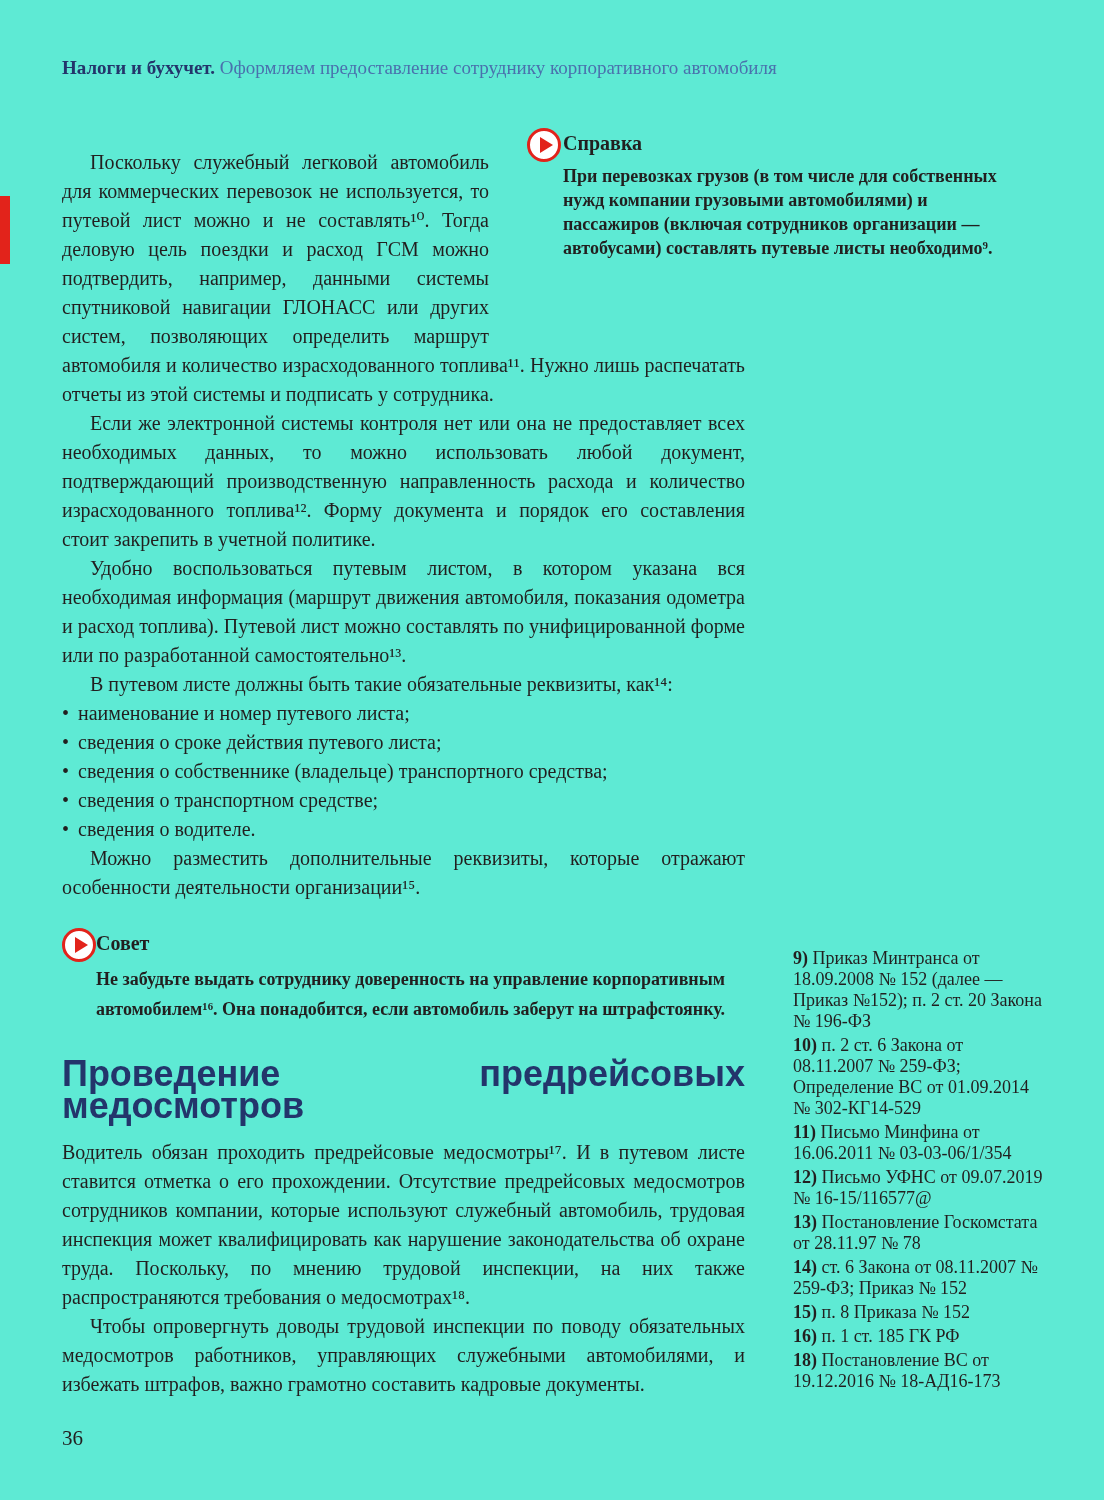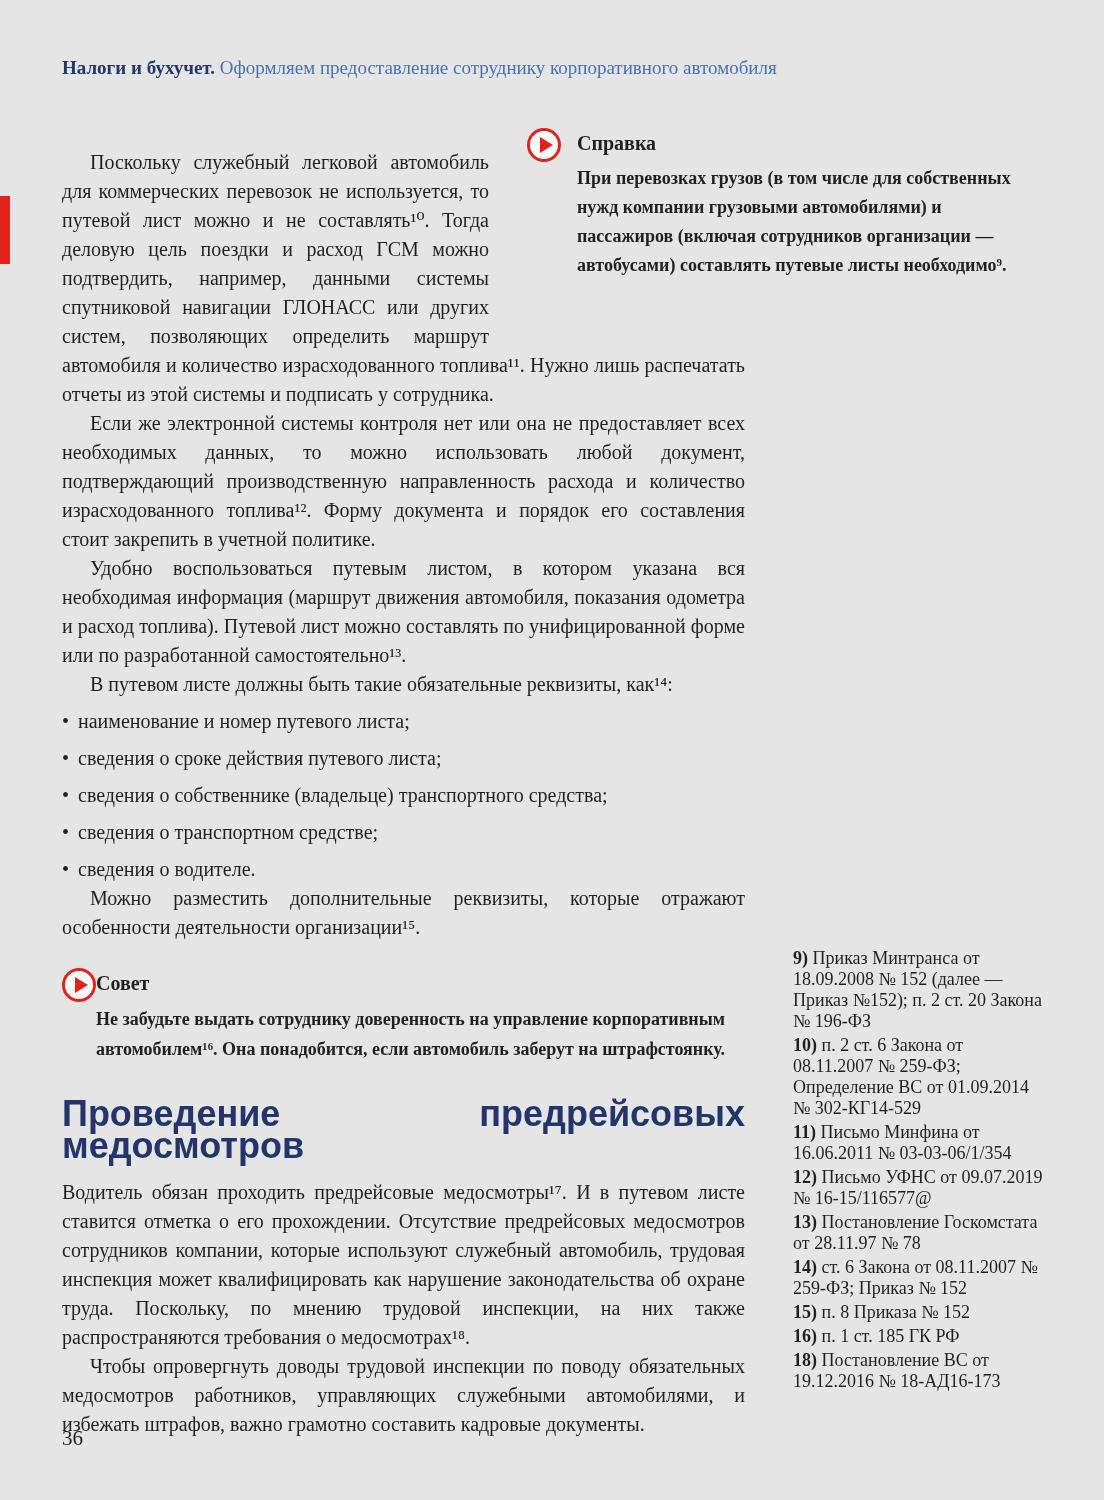--- a/index.html
+++ b/index.html
@@ -9,72 +9,72 @@
     --ink:#221f1f;
   }
   *{box-sizing:border-box;}
   html,body{margin:0;padding:0;}
   body{
     width:1104px;height:1500px;background:#ffffff;
     font-family:"Liberation Serif","DejaVu Serif",serif;
     color:var(--ink);
     position:relative;overflow:hidden;
   }
-  .page{position:relative;width:1104px;height:1500px;background:#e5e5e5;}
+  .page{position:relative;width:1104px;height:1500px;background:#5eead4;}
 
   
   .header{
     position:absolute;left:62px;top:56px;width:990px;
     font-size:19px;line-height:24px;
   }
   .rubric{font-weight:bold;color:var(--navy);}
   .header-title{color:var(--titleblue);}
 
   
   .edge-bar{
     position:absolute;left:0;top:196px;width:10px;height:68px;
     background:var(--red);
   }
 
   
   .spravka{
     position:absolute;left:527px;top:126px;width:487px;
-    display:flex;gap:16px;align-items:flex-start;
+    display:flex;gap:2px;align-items:flex-start;
   }
   .play-icon{
     width:34px;height:34px;border-radius:50%;
     border:3px solid var(--red);
     display:flex;align-items:center;justify-content:center;
     flex:none;margin-top:2px;background:#fff;
   }
   .play-icon .tri{
     width:0;height:0;
     border-left:13px solid var(--red);
     border-top:8px solid transparent;
     border-bottom:8px solid transparent;
     margin-left:4px;
   }
   .callout-title{
     font-weight:bold;font-size:20px;line-height:26px;color:var(--ink);
     margin:4px 0 8px 0;
   }
   .callout-body{
-    margin:0;font-weight:bold;font-size:18px;line-height:29px;
+    margin:0;font-weight:bold;font-size:18px;line-height:24px;
     text-align:left;
   }
 
   
   .content{
     position:absolute;left:62px;top:148px;width:683px;
     font-size:20px;line-height:29px;text-align:justify;
   }
   .wrap-spacer{float:right;width:256px;height:203px;}
   .para{margin:0;}
   .para.indent{text-indent:28px;}
-  .bullet{position:relative;padding-left:16px;text-align:justify;margin-top:8px;}
+  .bullet{position:relative;padding-left:16px;text-align:justify;}
   .bullet::before{content:"•";position:absolute;left:0;top:0;}
 
   
   .sovet{
     margin-top:24px;display:flex;align-items:flex-start;
     clear:both;
   }
   .sovet .callout-body{width:642px;line-height:30px;}
 
   

